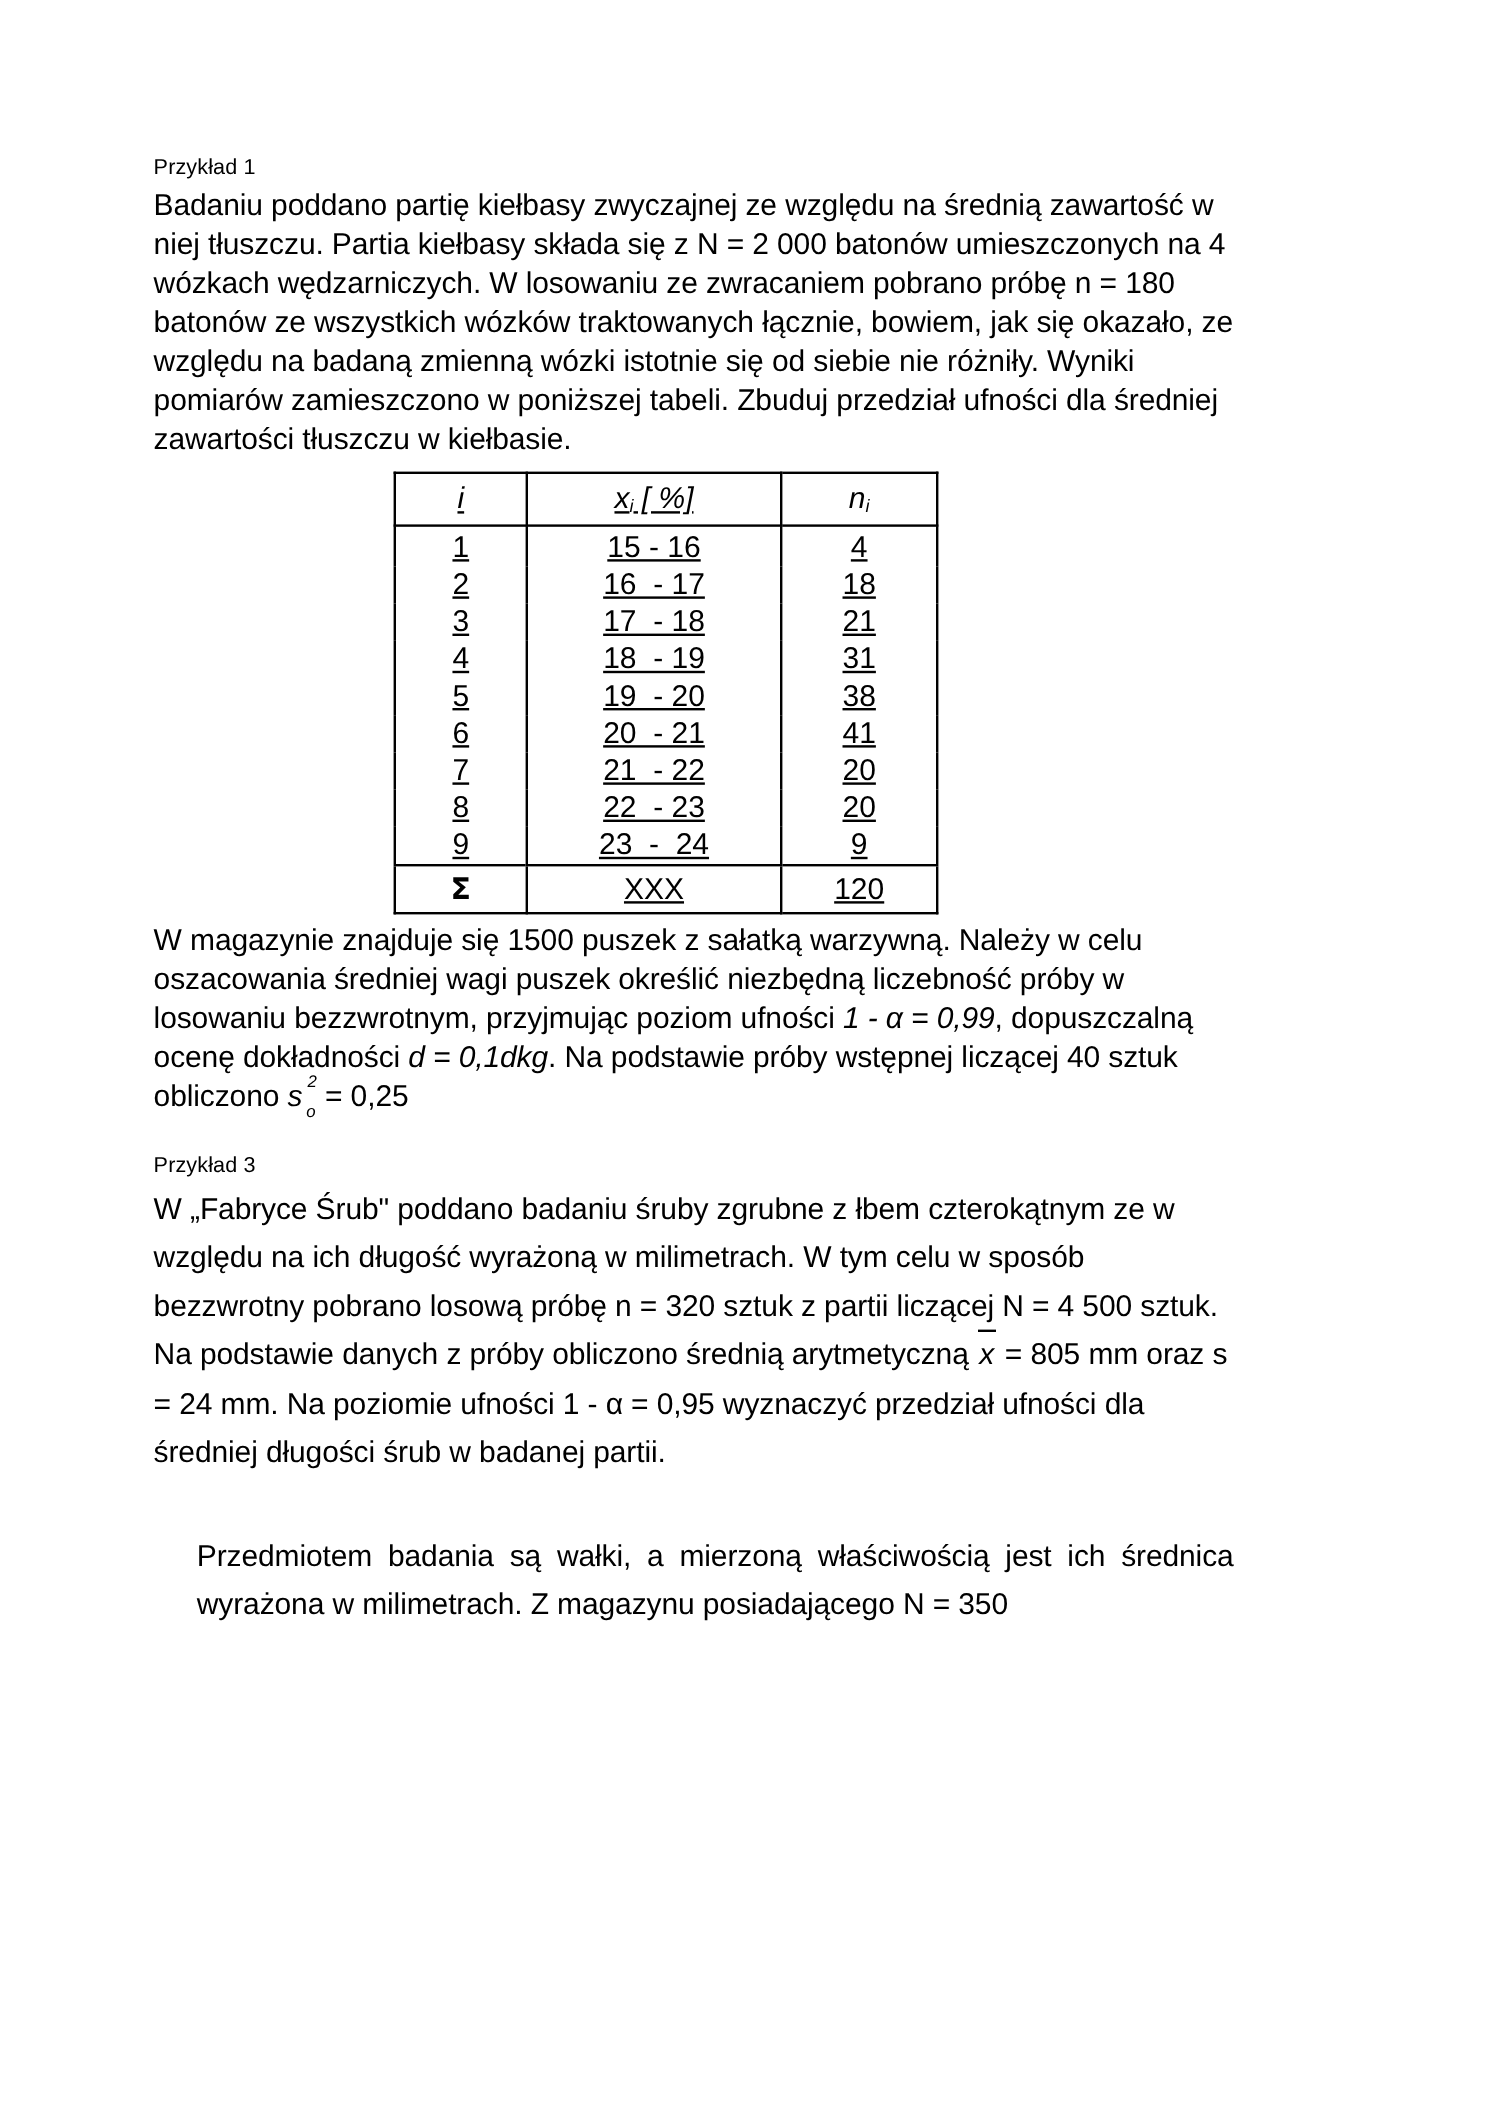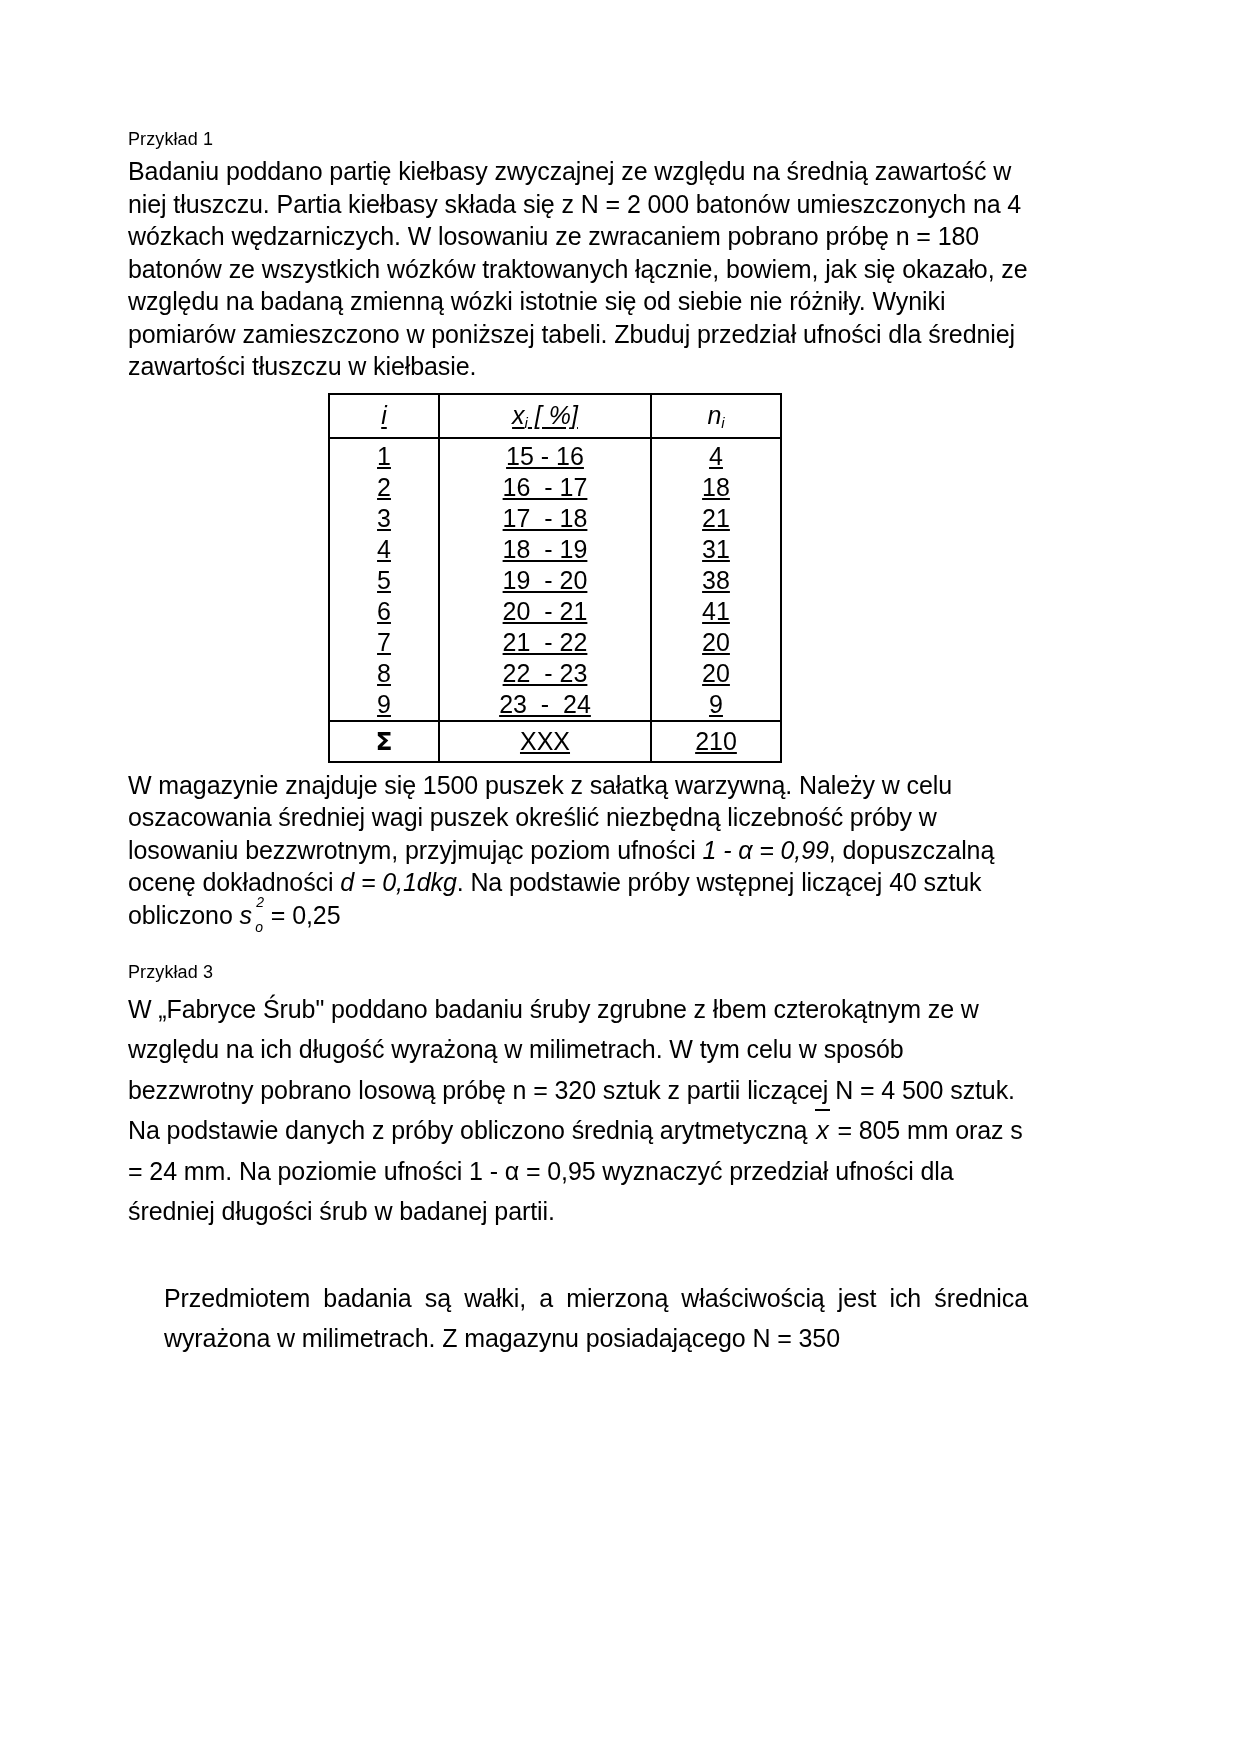--- a/index.html
+++ b/index.html
@@ -239,21 +239,21 @@
           <tr>
             <td><span class="cellu">9</span></td>
             <td><span class="cellu">23  -  24</span></td>
             <td><span class="cellu">9</span></td>
           </tr>
         </tbody>
         <tfoot>
           <tr>
             <td><span class="sigma">Σ</span></td>
             <td><span class="cellu">XXX</span></td>
-            <td><span class="cellu">210</span></td>
+            <td><span class="cellu">120</span></td>
           </tr>
         </tfoot>
       </table>
     </div>
 
     <div class="block-gap-sm"></div>
 
     <p class="para"><span>W magazynie znajduje się 1500 puszek z sałatką warzywną. Należy w celu oszacowania średniej wagi puszek określić niezbędną liczebność próby w losowaniu bezzwrotnym, przyjmując poziom ufności </span><span class="mi">1 - α = 0,99</span><span>, dopuszczalną ocenę dokładności </span><span class="mi">d = 0,1dkg</span><span>. Na podstawie próby wstępnej liczącej 40 sztuk obliczono </span><span class="s2o"><span>s</span><span class="sup">2</span><span class="sub">o</span></span><span> = 0,25</span></p>
 
     <div class="block-gap-md"></div>

